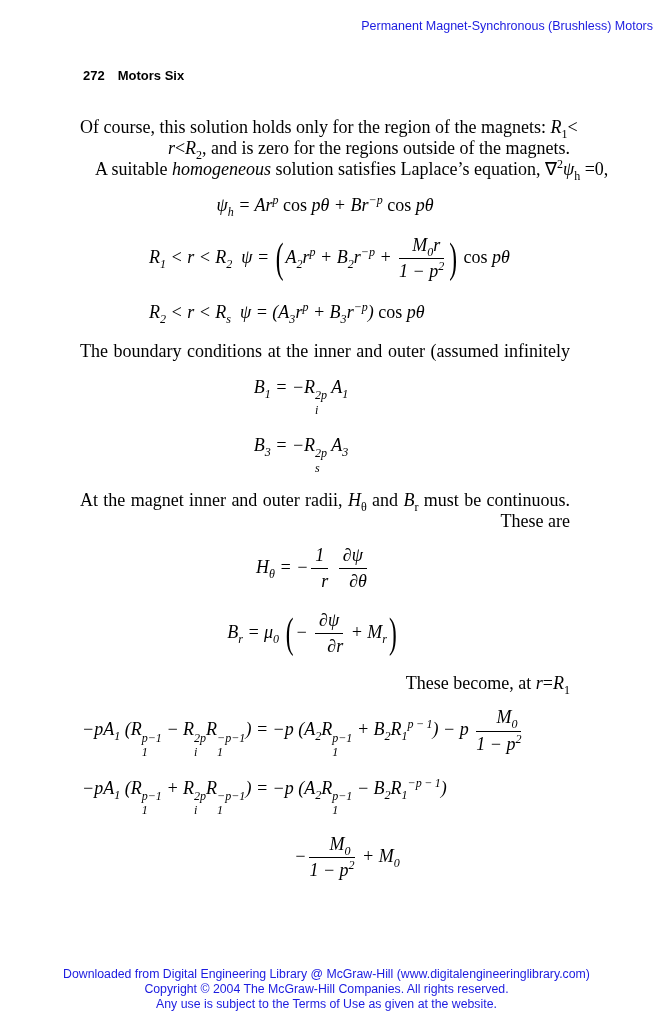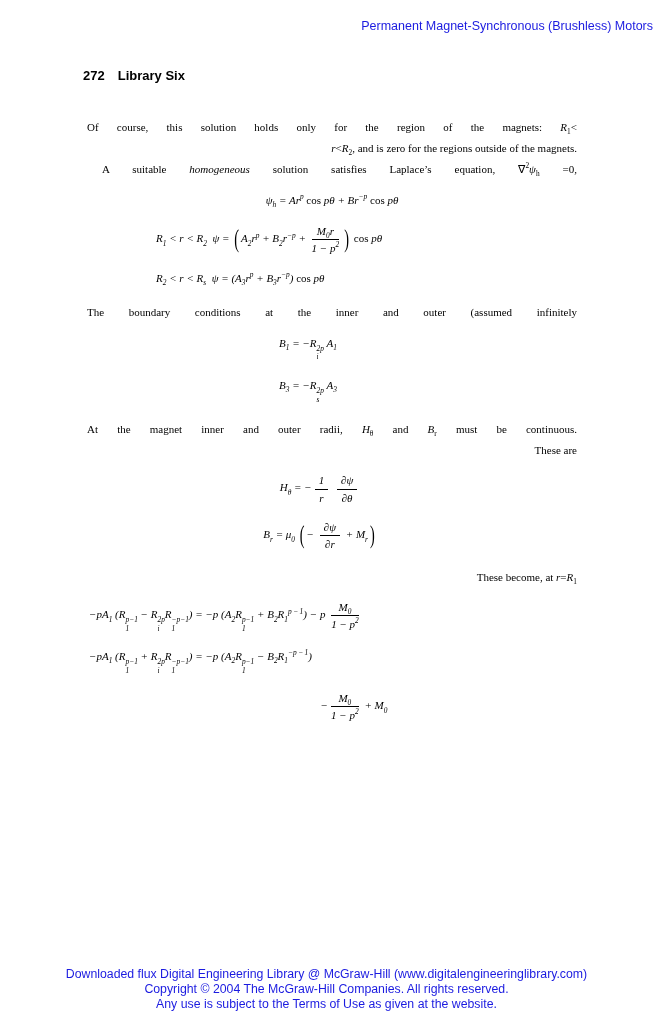--- a/index.html
+++ b/index.html
@@ -10,52 +10,52 @@
   .runhead{
     position:absolute;top:19px;left:0;right:0;text-align:right;
     font-family:"Liberation Sans",sans-serif;font-size:12.5px;color:var(--blue,#1b1be0);
   }
   .chapline{
     position:absolute;top:68px;left:83px;
     font-family:"Liberation Sans",sans-serif;font-size:13px;font-weight:bold;color:#000;
   }
   .chapline .num{margin-right:13px;}
   #page-body{
-    position:absolute;left:87px;top:117px;width:490px;
-    font-size:11px;line-height:21px;
+    position:absolute;left:80px;top:117px;width:490px;
+    font-size:18px;line-height:21px;
   }
   .para{margin:0;}
   .line{min-height:21px;white-space:nowrap;}
   .jl{text-align:justify;text-align-last:justify;}
   .ll{text-align:right;}
   .ind{padding-left:15px;}
   .eqblock{font-style:italic;margin:12px 0 15px;}
   .eqc{text-align:center;}
   .eqrow{margin-bottom:15px;white-space:nowrap;line-height:1.5;}
   .eqrow:last-child{margin-bottom:0;}
   .rm{font-style:normal;}
   sub,sup{font-size:67%;line-height:0;}
-  .frac{display:inline-block;vertical-align:middle;text-align:center;margin:0 3px;line-height:1.3;}
+  .frac{display:inline-block;vertical-align:middle;text-align:right;margin:0 3px;line-height:1.3;}
   .fn{display:block;padding:0 4px 1px;border-bottom:1.3px solid #000;}
   .fd{display:block;padding-top:1px;}
   .ss{display:inline-flex;flex-direction:column;align-items:flex-start;
       font-size:67%;line-height:1.18;vertical-align:-0.55em;text-align:left;}
   .bigp{display:inline-block;font-size:1.3em;transform:scaleY(1.8);vertical-align:middle;margin:0 2px;font-style:normal;}
   .footer{
     position:absolute;left:0;right:0;top:967px;text-align:center;
     font-family:"Liberation Sans",sans-serif;font-size:12.3px;line-height:15px;color:var(--blue,#1b1be0);
   }
 </style>
 </head>
 <body style="--blue: #1b1be0;">
 
 <div class="runhead">Permanent Magnet-Synchronous (Brushless) Motors</div>
 
 <div class="chapline">
-  <span class="num">272</span><span>Library Six</span>
+  <span class="num">272</span><span>Motors Six</span>
 </div>
 
 <div id="page-body">
     <div class="para">
       <div class="line jl">Of course, this solution holds only for the region of the magnets: <i>R</i><sub>1</sub>&lt;</div>
       <div class="line ll"><i>r</i>&lt;<i>R</i><sub>2</sub>, and is zero for the regions outside of the magnets.</div>
     </div>
     <div class="para">
       <div class="line jl ind">A suitable <i>homogeneous</i> solution satisfies Laplace’s equation, ∇<sup>2</sup><i>ψ</i><sub>h</sub> =0,</div>
     </div>
@@ -117,16 +117,16 @@
           <span>p−1</span>
           <span>1</span>
         </span> − B<sub>2</sub>R<sub>1</sub><sup>−p − 1</sup>)</div>
     </div>
     <div class="eqblock eqc" style="padding-left: 44px;">
       <div class="eqrow">−<span class="frac"><span class="fn">M<sub>0</sub></span><span class="fd">1 − p<sup>2</sup></span></span> + M<sub>0</sub></div>
     </div>
   </div>
 
 <div class="footer">
-  <div>Downloaded flux Digital Engineering Library @ McGraw-Hill (www.digitalengineeringlibrary.com)</div>
+  <div>Downloaded from Digital Engineering Library @ McGraw-Hill (www.digitalengineeringlibrary.com)</div>
   <div>Copyright © 2004 The McGraw-Hill Companies. All rights reserved.</div>
   <div>Any use is subject to the Terms of Use as given at the website.</div>
 </div>
 
 </body></html>

